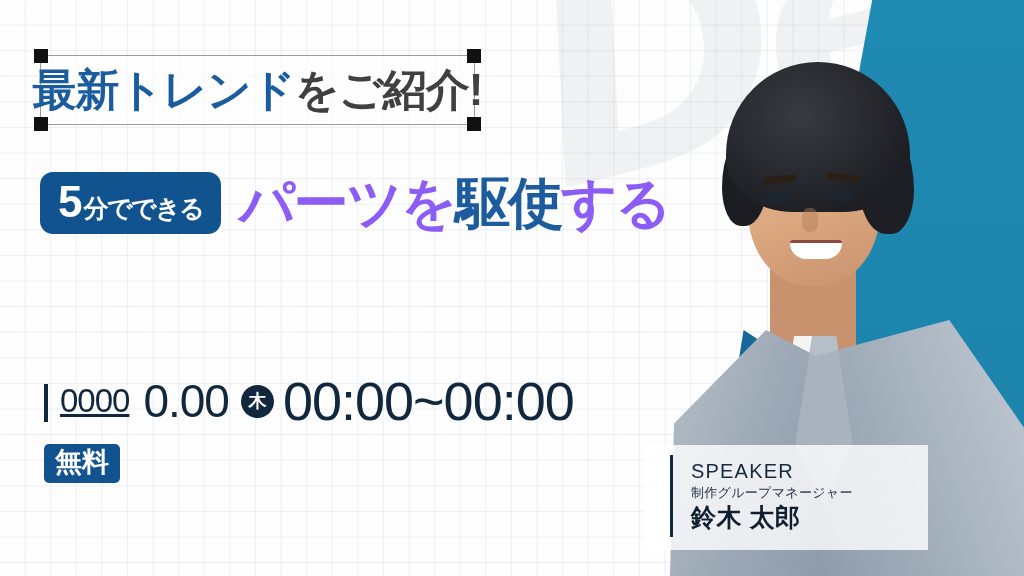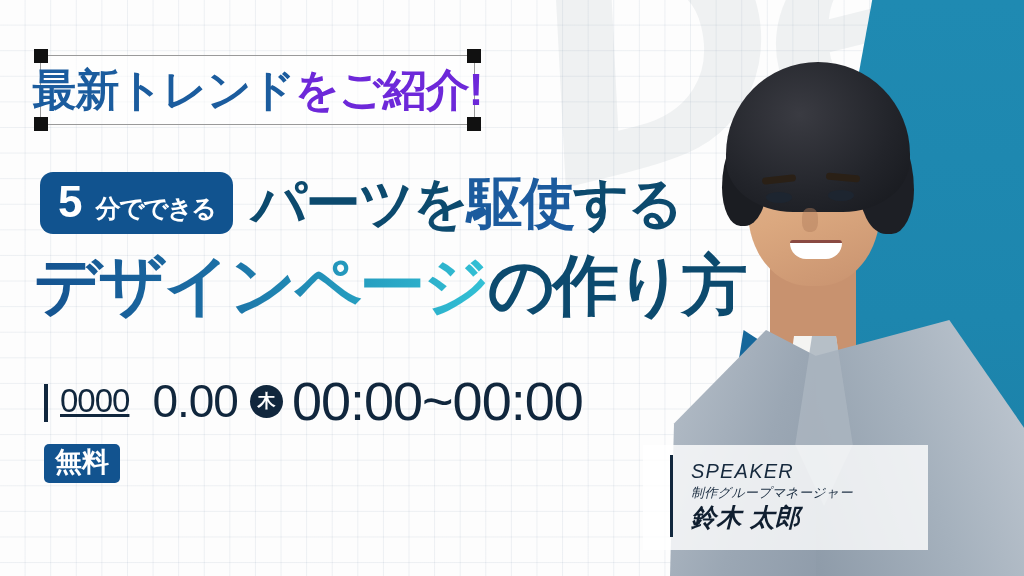--- a/index.html
+++ b/index.html
@@ -170,42 +170,42 @@
   .corner.tr{ right:-7px; top:-7px; }
   .corner.bl{ left:-7px; bottom:-7px; }
   .corner.br{ right:-7px; bottom:-7px; }
   .kicker-text{
     position:absolute; inset:0;
     display:flex; align-items:center; justify-content:center;
     font-size:44px; font-weight:700; letter-spacing:-1px;
     white-space:nowrap;
   }
   .kicker-blue{ color:#1b5c9e; }
-  .kicker-dark{ color:#6d28d9;text-align:right; }
+  .kicker-dark{ color:#404040;text-align:right; }
 
   
   .row1{
     position:absolute; left:40px; top:172px;
     display:flex; align-items:center; gap:18px;
   }
   .min-badge{
     background:#11538f;
     border-radius:13px;
     padding:8px 18px 10px 18px;
     display:flex; align-items:baseline;
     color:#ffffff;
     box-shadow:none;
   }
   .min-badge .big{ font-size:44px; font-weight:700; line-height:1; letter-spacing:-1px; }
-  .min-badge .small{ font-size:25px; font-weight:700; line-height:1; letter-spacing:-1.5px; margin-left:14px; }
+  .min-badge .small{ font-size:25px; font-weight:700; line-height:1; letter-spacing:-1.5px; margin-left:2px; }
   .h1-line{
     font-size:55px; font-weight:700; letter-spacing:-2px;
     line-height:1; white-space:nowrap;
   }
-  .navy{ color:#0c4a6e;font-family:Liberation Serif, serif; }
+  .navy{ color:#8b5cf6;font-family:Liberation Serif, serif; }
   .brightblue{ color:#1c5b9e; }
 
   
   .row2{
     position:absolute; left:34px; top:252px;
     font-size:66px; font-weight:700; letter-spacing:-2.5px;
     line-height:1; white-space:nowrap;
   }
   .grad-text{
     background:linear-gradient(95deg,#15528f 0%,#1b6ca3 38%,#2499bd 68%,#33c2d6 100%);
@@ -219,21 +219,21 @@
   .daterow{
     position:absolute; left:44px; top:370px;
     display:flex; align-items:center;
     color:#11273d;
     white-space:nowrap;
   }
   .vbar{
     width:4px; height:38px; background:#11273d; margin-right:12px; margin-top:4px;
   }
   .year{ font-size:33px; font-weight:400; letter-spacing:-1px;text-decoration:underline; }
-  .dayno{ font-size:46px; font-weight:400; letter-spacing:-1px; margin-left:23px; }
+  .dayno{ font-size:46px; font-weight:400; letter-spacing:-1px; margin-left:14px; }
   .dow-circle{
     width:33px; height:33px; border-radius:50%;
     background:#11273d; color:#ffffff;
     display:flex; align-items:center; justify-content:center;
     font-size:18px; font-weight:700;
     margin:0 9px 0 12px;
   }
   .times{ font-size:54px; font-weight:400; letter-spacing:-1px; }
 
   
@@ -256,21 +256,21 @@
   .speaker-wrap{
     position:absolute; left:643px; top:445px;
     width:285px; height:105px;
     background:rgba(255,255,255,.80);
   }
   .speaker-inner{
     position:absolute; left:27px; top:10px;
     padding-left:18px;
     border-left:3px solid #11273d;
     height:82px;
-    display:flex; flex-direction:column; justify-content:center; gap:2px;font-style:italic;
+    display:flex; flex-direction:column; justify-content:center; gap:2px;
   }
   .sp-label{
     font-size:20px; font-weight:400; letter-spacing:1.2px; color:#16293d;
     line-height:1.15;
   }
   .sp-role{
     font-size:13px; font-weight:400; color:#1b2d41; letter-spacing:.3px;
     line-height:1.2;
   }
   .sp-name{
@@ -321,23 +321,20 @@
   <div class="row1">
     <div class="min-badge">
       <span class="big">5</span>
       <span class="small">分でできる</span>
     </div>
     <div class="h1-line">
       <span class="navy">パーツを</span><span class="brightblue">駆使</span><span class="navy">する</span>
     </div>
   </div>
 
-  <div class="row2">
-    <span class="grad-text">デザインページ</span><span class="navy">の作り方</span>
-  </div>
 
   <div class="daterow">
     <span class="vbar"></span>
     <span class="year">0000</span>
     <span class="dayno">0.00</span>
     <span class="dow-circle">木</span>
     <span class="times">00:00~00:00</span>
   </div>
 
   <div class="freerow">

